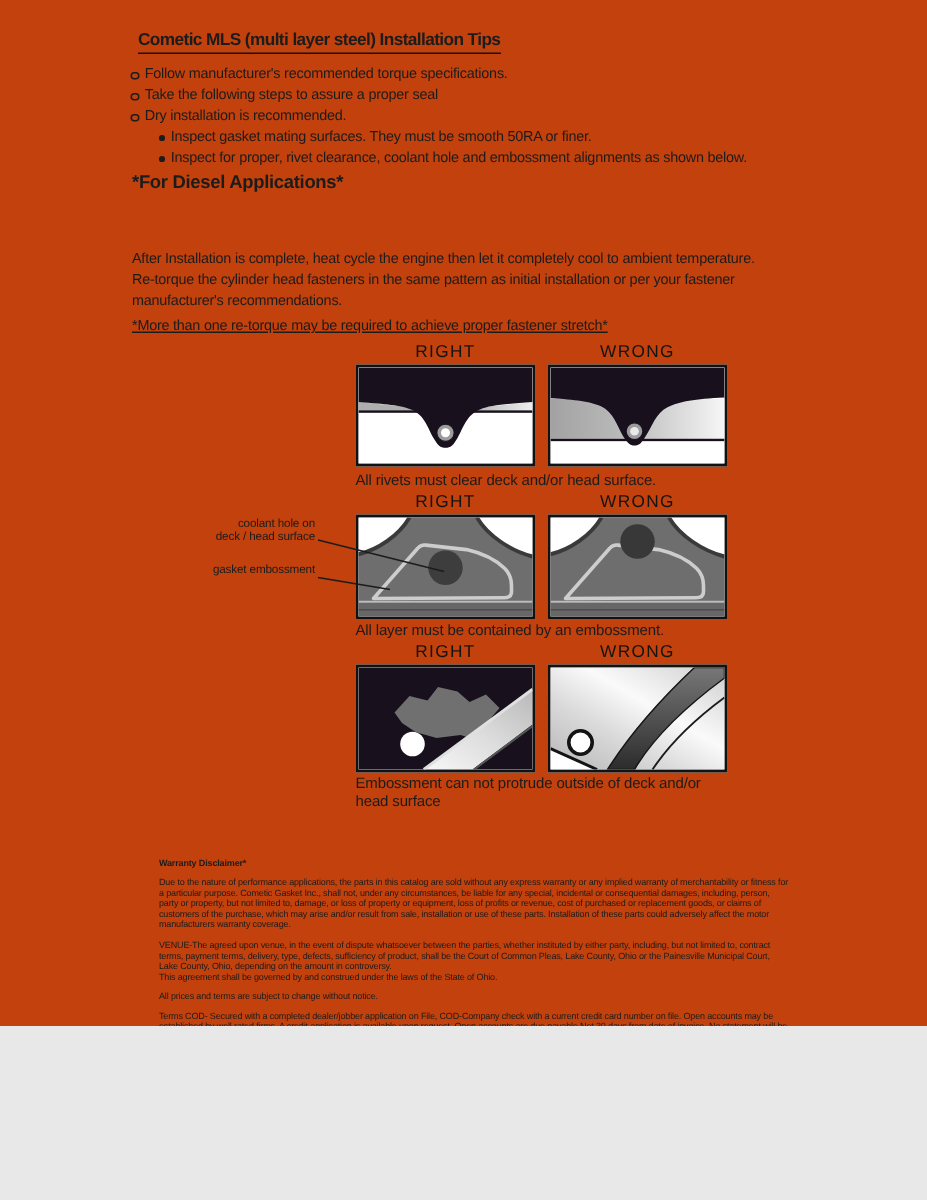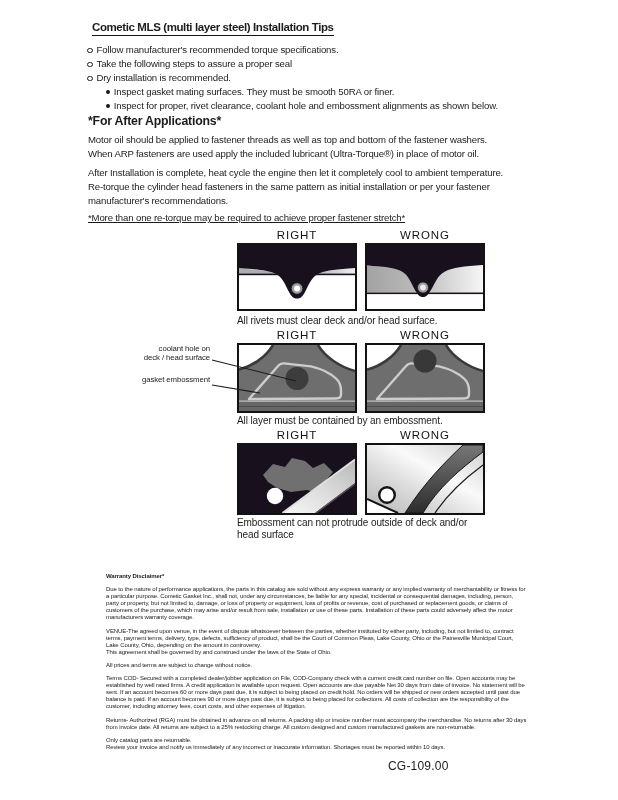--- a/index.html
+++ b/index.html
@@ -1,18 +1,18 @@
 <!DOCTYPE html>
 <html><head>
 <meta charset="utf-8">
 <style>
   html,body{margin:0;padding:0;background:#e8e8e8;}
   .page{
-    position:relative; width:618px; height:800px; margin:0 auto;
-    background:#ffffff; overflow:hidden;
+    position:relative; width:618px; height:684px; margin:0 auto;
+    background:#c2410c; overflow:hidden;
     font-family:"Liberation Sans", sans-serif; color:#1c1c1c;
   }
   .abs{position:absolute;}
   
   .title{
     left:92px; top:21px; font-size:11.5px; font-weight:bold; letter-spacing:-0.4px;
     border-bottom:1.5px solid #141414; padding-bottom:2px; white-space:nowrap;
   }
   .bullets{left:87px; top:43px; width:440px; font-size:9.6px; letter-spacing:-0.15px;}
   .brow{display:flex; line-height:14px;}
@@ -67,22 +67,21 @@
     <div class="brow sub">
         <span class="mk-f"></span>
         <span>Inspect gasket mating surfaces.  They must be smooth 50RA or finer.</span>
       </div>
     <div class="brow sub">
         <span class="mk-f"></span>
         <span>Inspect for proper, rivet clearance, coolant hole and embossment alignments as shown below.</span>
       </div>
   </div>
 
-  <div class="abs diesel-h">*For After Applications*</div>
-  <div class="abs para p1">Motor oil should be applied to fastener threads as well as top and bottom of the fastener washers. When ARP fasteners are used apply the included lubricant (Ultra-Torque®) in place of motor oil.</div>
+  <div class="abs diesel-h">*For Diesel Applications*</div>
   <div class="abs para p2">After Installation is complete, heat cycle the engine then let it completely cool to ambient temperature. Re-torque the cylinder head fasteners in the same pattern as initial installation or per your fastener manufacturer's recommendations.</div>
   <div class="abs para p3">*More than one re-torque may be required to achieve proper fastener stretch*</div>
 
   <div class="abs fig-label lab-l labrow1">RIGHT</div>
   <div class="abs fig-label lab-r labrow1">WRONG</div>
 
   <svg class="abs panel pan-l panrow1" width="116" height="64" viewBox="0 0 116 64">
     <rect x="0" y="0" width="116" height="64" fill="#ffffff"></rect>
     <polygon points="0,23 40,27 40,29 0,29" fill="#aeaeae"></polygon>
     <defs>

